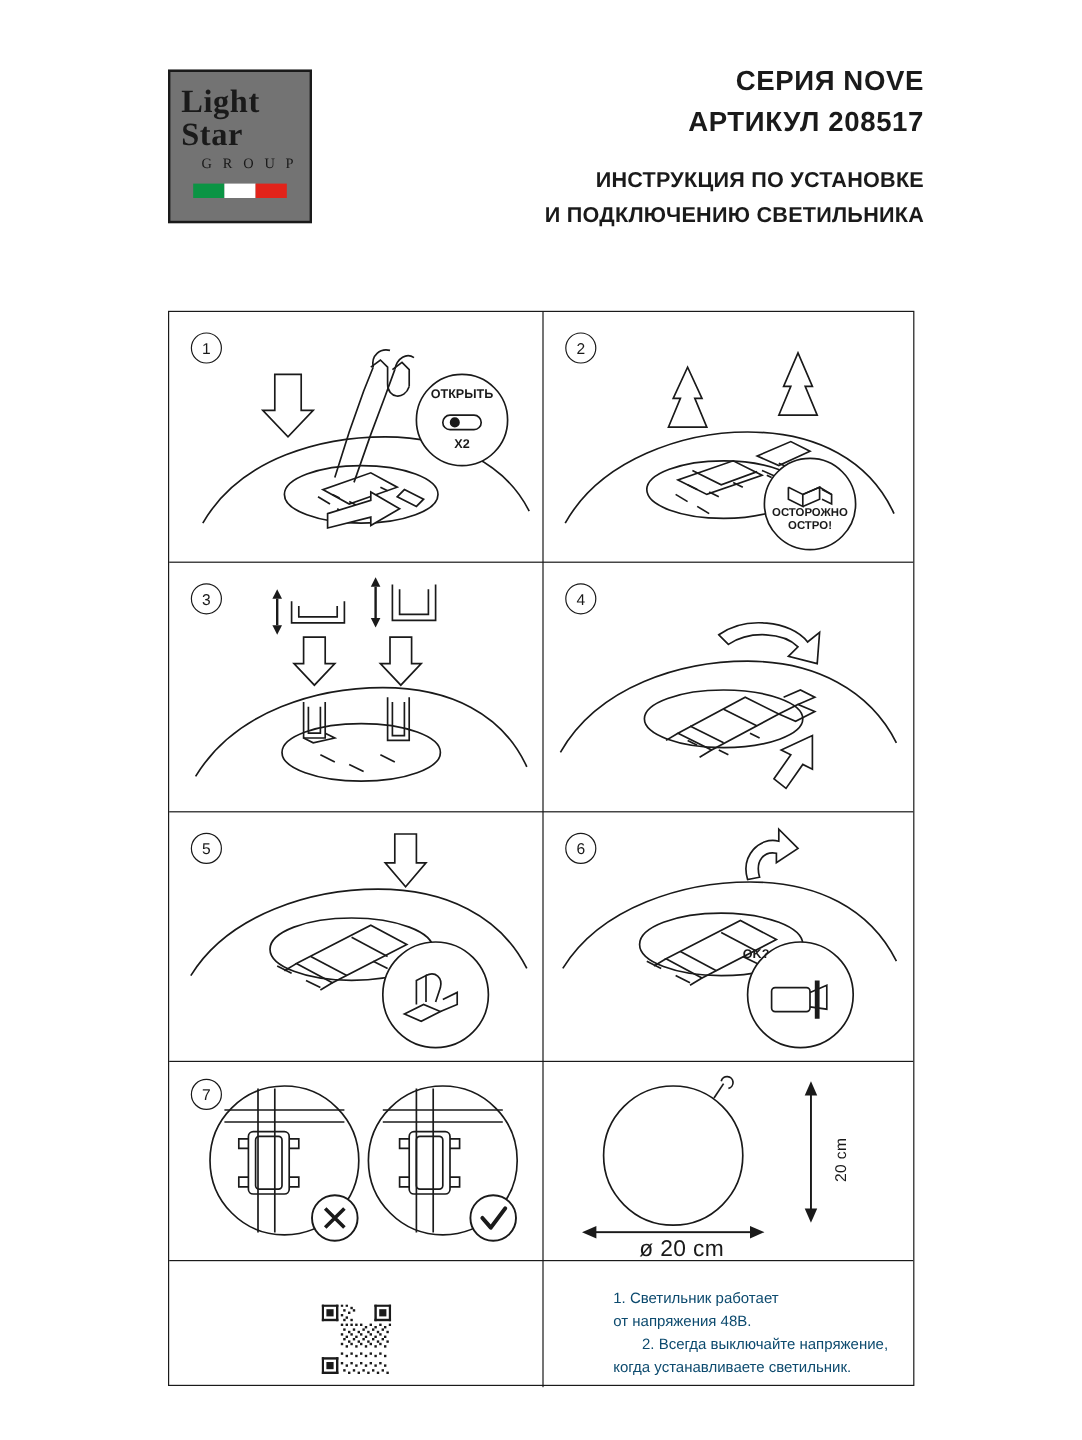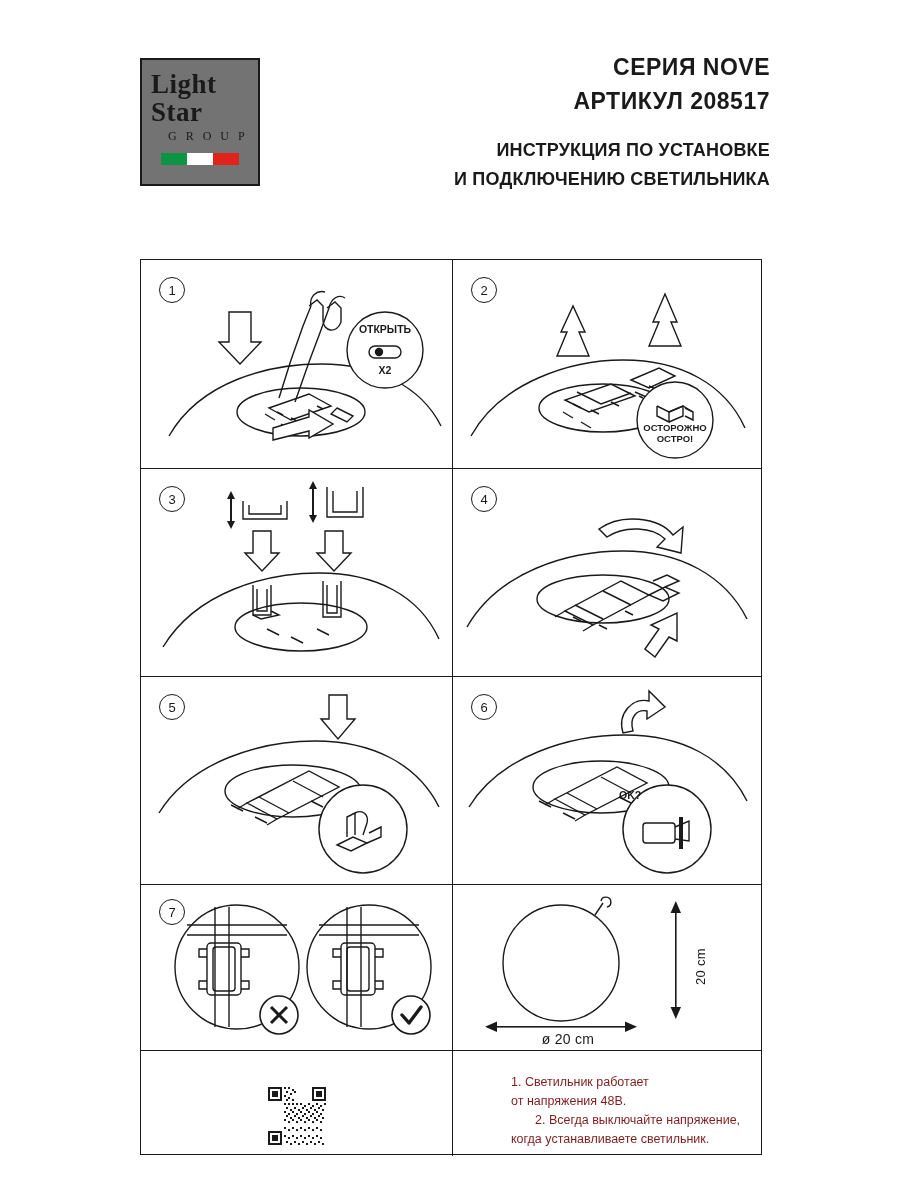--- a/index.html
+++ b/index.html
@@ -149,24 +149,24 @@
   .sku-text {
     position: absolute;
     font-size: 15px;
     letter-spacing: 0.5px;
     text-align: center;
   }
   .note-text {
     position: absolute;
     font-size: 12.5px;
     line-height: 19px;
-    color: #7f1d1d;
+    color: #0c4a6e;
   }
   .dimtext {
-    font-size: 14px;
+    font-size: 19px;
     letter-spacing: 0.3px;
   }
   .vdim {
     position: absolute;
     font-size: 13px;
     letter-spacing: 0.3px;
     transform: rotate(-90deg);
     transform-origin: left top;
     white-space: nowrap;
   }

